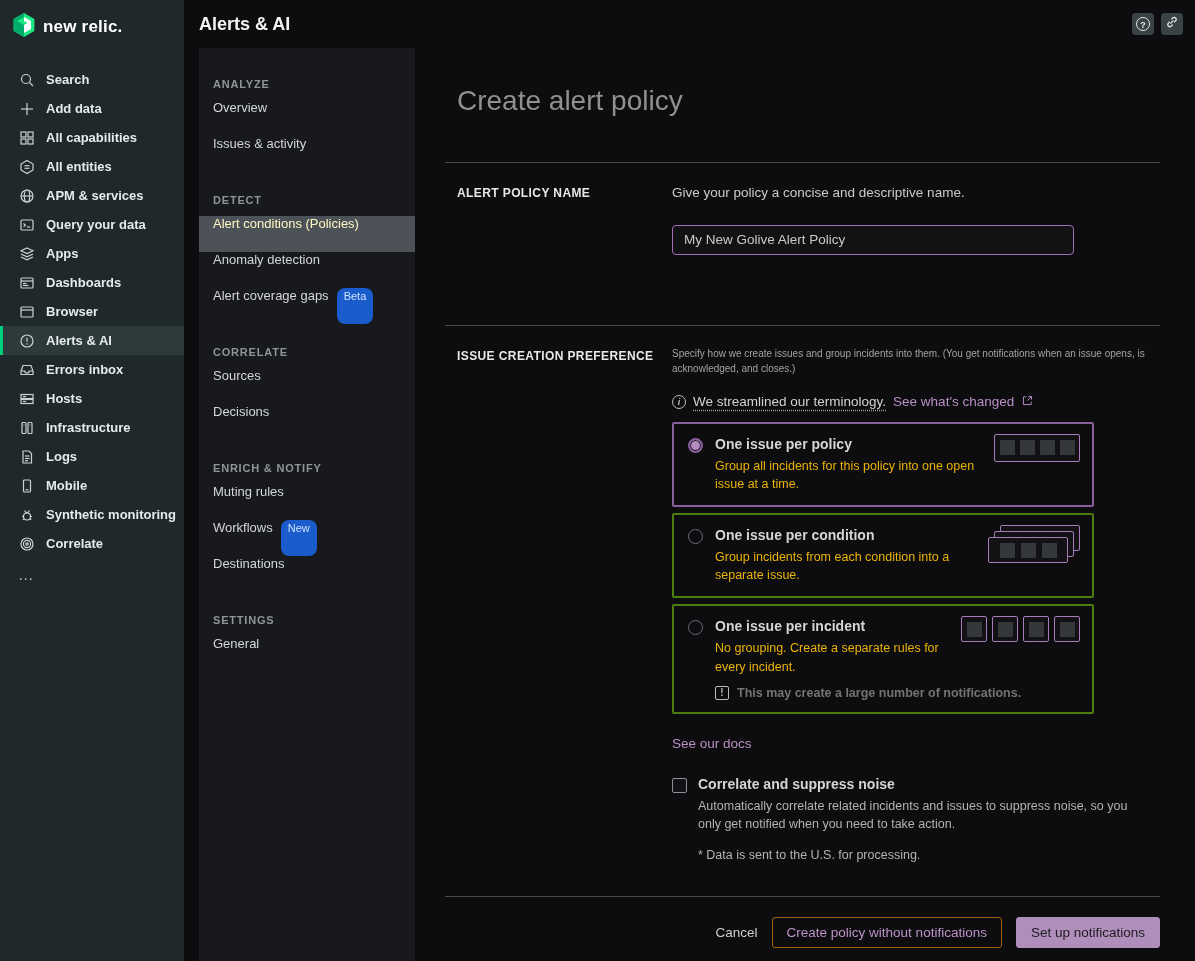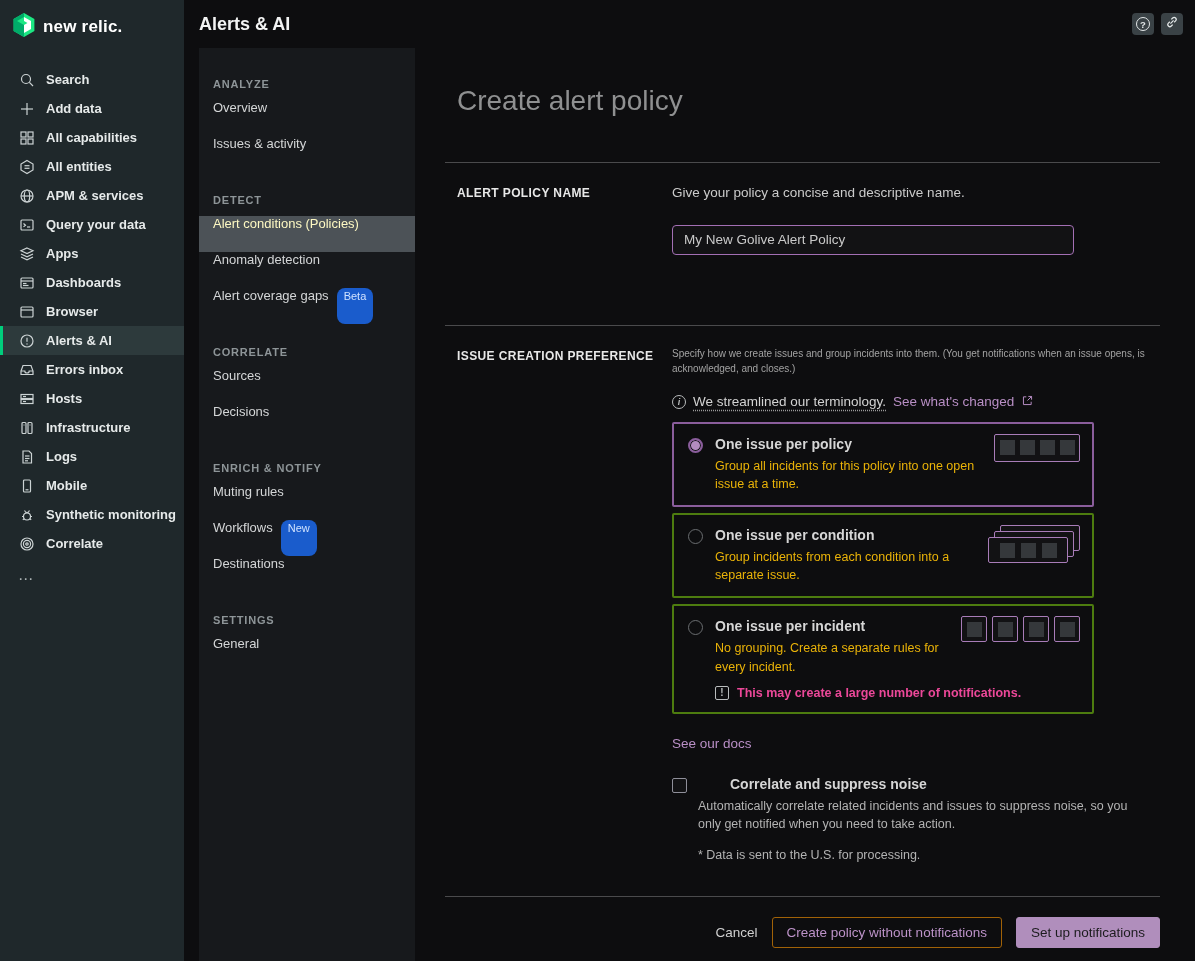--- a/index.html
+++ b/index.html
@@ -64,40 +64,40 @@
     display:flex; gap:12px; margin-bottom:6px; cursor:pointer; }
   .option-box.selected { border-color:#8a5d9c; }
   .radio { width:15px; height:15px; border-radius:50%; border:1px solid #6a6d70; flex:none; margin-top:2px; }
   .radio.on { border:2px solid #8a5d9c; background:#b48cc0; box-shadow:inset 0 0 0 1px #141416; }
   .option-title { font-size:14px; font-weight:700; color:#d6d6d6; }
   .option-desc { font-size:12.5px; color:#eab308; line-height:1.45; margin-top:5px; max-width:282px; }
   .option-desc.narrow { max-width:232px; }
   .option-warning { display:flex; align-items:center; gap:8px; margin-top:10px; }
   .warn-square { width:14px; height:14px; border:1.2px solid #b9bcbd; border-radius:2px; color:#b9bcbd;
     font-size:10px; font-weight:700; display:flex; align-items:center; justify-content:center; flex:none; }
-  .option-warning span.wtext { font-size:12.5px; font-weight:700; color:#ec4899; }
+  .option-warning span.wtext { font-size:12.5px; font-weight:700; color:#737373; }
 
   
   .illu { position:absolute; top:10px; right:12px; }
   .illu-rect { width:86px; height:28px; border:1px solid #a87cb8; border-radius:2px;
     display:flex; align-items:center; justify-content:center; gap:5px; background:#121214; }
   .sq { width:15px; height:15px; background:#35383b; }
   .illu-stack { position:relative; width:98px; height:46px; }
   .illu-stack .layer { position:absolute; width:80px; height:26px; border:1px solid #a87cb8; border-radius:2px; background:#121214; }
   .illu-stack .l1 { right:0; top:0; }
   .illu-stack .l2 { right:6px; top:6px; }
   .illu-stack .l3 { right:12px; top:12px; display:flex; align-items:center; justify-content:center; gap:6px; }
   .illu-cells { display:flex; gap:5px; }
   .cell { width:26px; height:26px; border:1px solid #a87cb8; border-radius:2px;
     display:flex; align-items:center; justify-content:center; background:#121214; }
 
   .docs-link { display:inline-block; margin:16px 0 0; font-size:13.5px; }
   .correlate { display:flex; gap:11px; margin-top:24px; }
   .checkbox { width:15px; height:15px; border:1px solid #8f8f9a; border-radius:2px; flex:none; margin-top:2px; background:#121214; }
-  .correlate-label { font-size:14px; font-weight:700; color:#d6d6d6;margin-left:32px; }
+  .correlate-label { font-size:14px; font-weight:700; color:#d6d6d6; }
   .correlate-desc { font-size:12.5px; color:#b3b3b3; line-height:1.5; margin-top:5px; max-width:445px; }
   .data-note { font-size:12.5px; color:#b3b3b3; margin-top:14px; }
 
   .footer { border-top:1px solid #4a4a4c; margin-top:34px; padding:20px 0 0; display:flex;
     justify-content:flex-end; align-items:center; gap:14px; }
   .btn-text { background:none; border:none; color:#d0d0d0; font-size:13.5px; cursor:pointer; font-family:inherit; }
   .btn-outline { background:none; border:1px solid #a16207; color:#bd93c9; font-size:13.5px;
     padding:7px 14px; border-radius:3px; cursor:pointer; font-family:inherit; }
   .btn-primary { background:#b08ebc; border:1px solid #b08ebc; color:#1c1c1e; font-size:13.5px;
     padding:7px 14px; border-radius:3px; cursor:pointer; font-family:inherit; }

